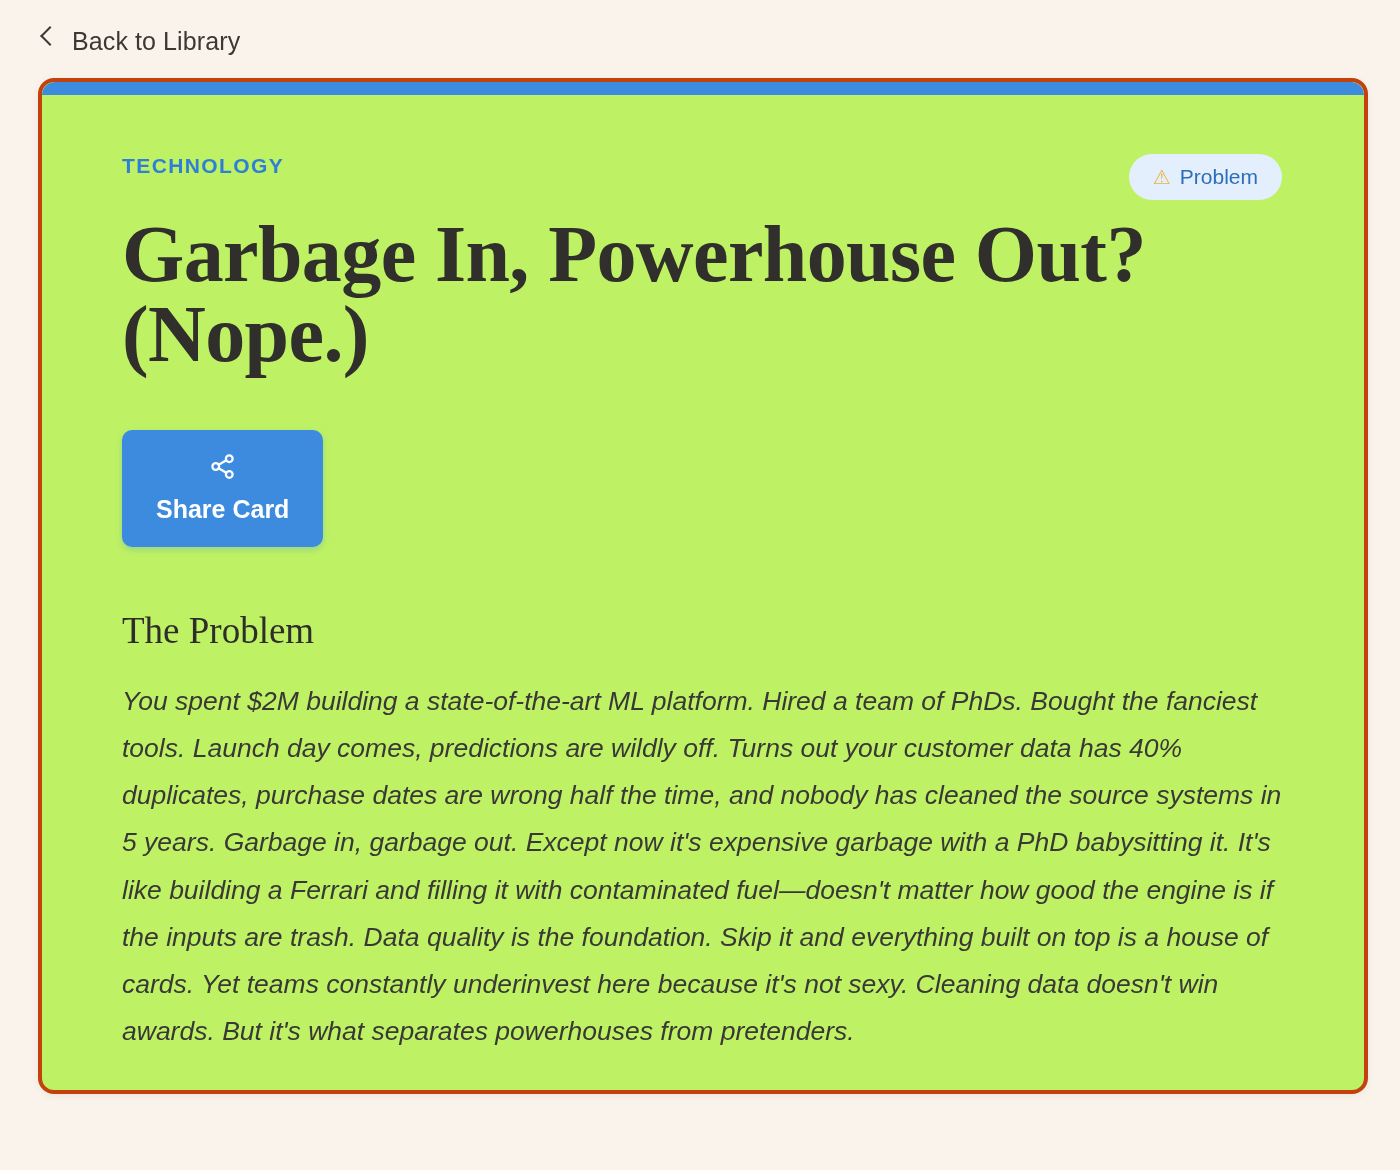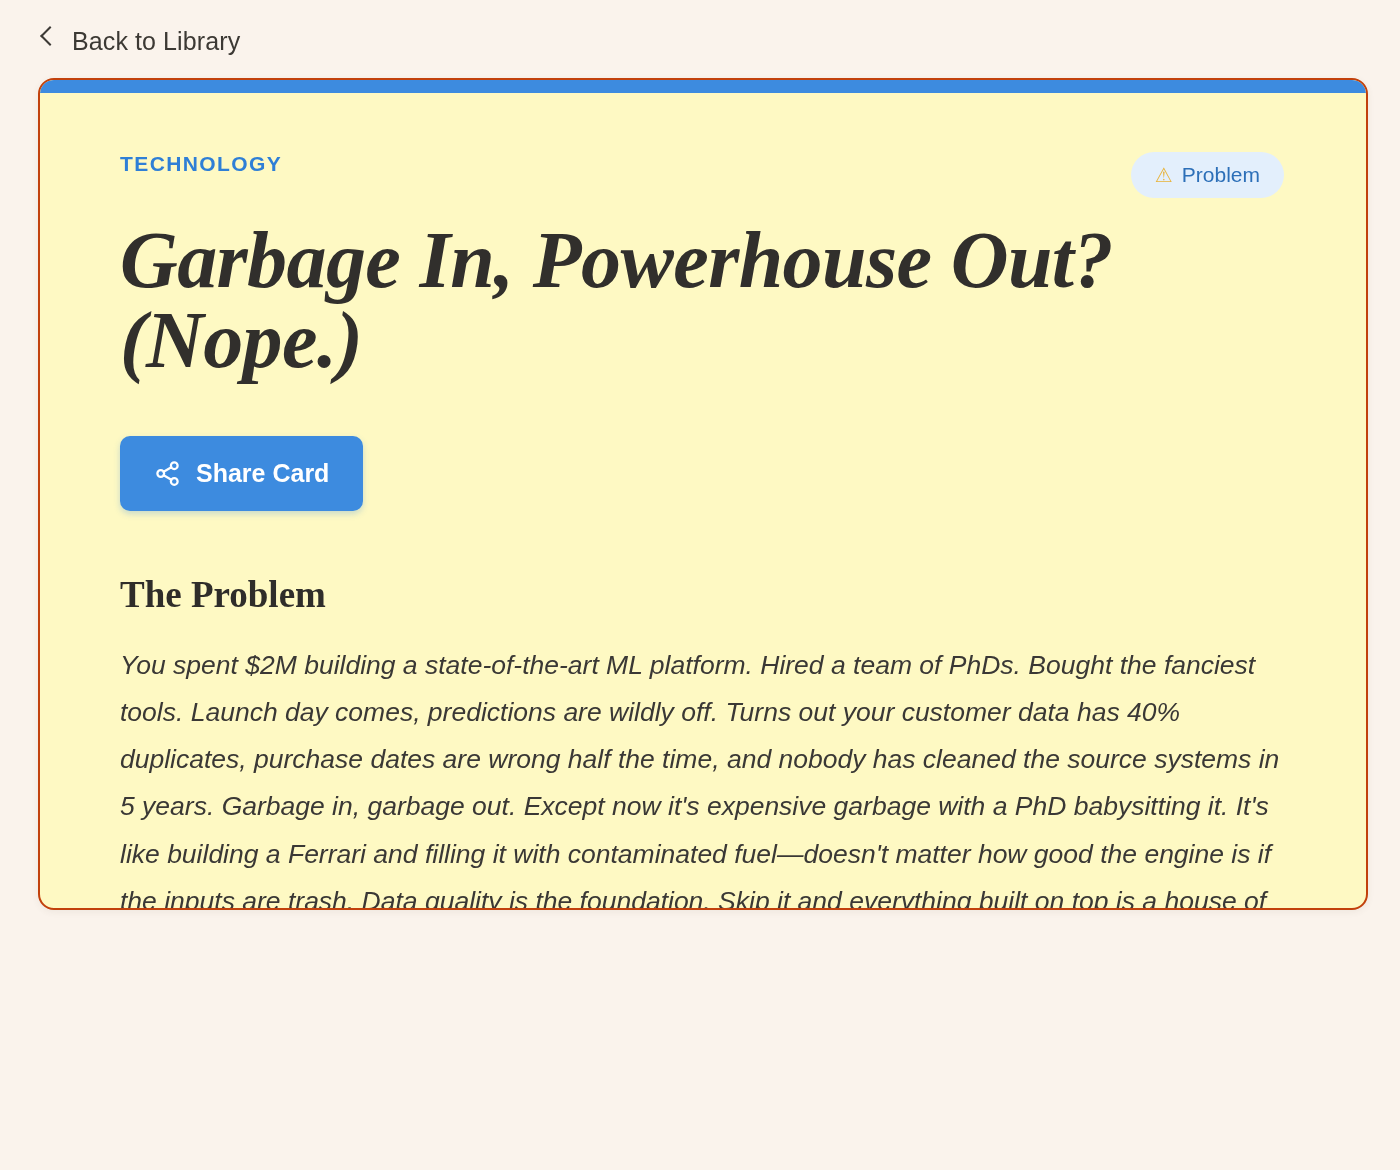--- a/index.html
+++ b/index.html
@@ -45,25 +45,25 @@
     font-size: 25px;
     color: #3c3934;
     letter-spacing: 0.1px;
     margin-top: 8px;
   }
 
   
   .card {
     position: relative;
     margin: 26px 32px 0 38px;
-    background: #fef9c3;
-    border: 2px solid #c2410c;
+    background: #bef264;
+    border: 4px solid #c2410c;
     border-radius: 16px;
     box-shadow: 0 2px 7px rgba(80, 70, 60, 0.07);
-    height: 832px;
+    height: 1016px;
     box-sizing: border-box;
     overflow: hidden;
   }
   .card-accent {
     position: absolute;
     top: 0;
     left: 0;
     right: 0;
     height: 13px;
     background: #3d8bdf;
@@ -99,47 +99,47 @@
     line-height: 1;
     color: #e8b339;
   }
 
   .headline {
     font-family: "Liberation Serif", "DejaVu Serif", serif;
     font-weight: bold;
     font-size: 80px;
     line-height: 1.0;
     color: #312f2c;
-    margin: 22px 0 0 0;
+    margin: 14px 0 0 0;
     letter-spacing: -0.6px;
     max-width: 1130px;
-    font-style: italic;
   }
 
   .share-btn {
     margin-top: 56px;
     display: inline-flex;
     align-items: center;
     gap: 15px;
     background: #3d8bdf;
     color: #ffffff;
     border: none;
     border-radius: 10px;
     padding: 23px 34px;
     font-size: 25px;
     font-weight: bold;
     font-family: "Liberation Sans", sans-serif;
     cursor: pointer;
     box-shadow: 0 3px 6px rgba(61, 139, 223, 0.28);
+    flex-direction: column;
   }
   .share-icon svg { display: block; }
 
   .section-title {
     font-family: "Liberation Serif", "DejaVu Serif", serif;
-    font-weight: bold;
+    font-weight: normal;
     font-size: 37px;
     color: #2f2d2a;
     margin: 62px 0 0 0;
   }
 
   .body-text {
     font-size: 26.5px;
     line-height: 1.78;
     color: #3a3835;
     margin: 26px 0 0 0;

